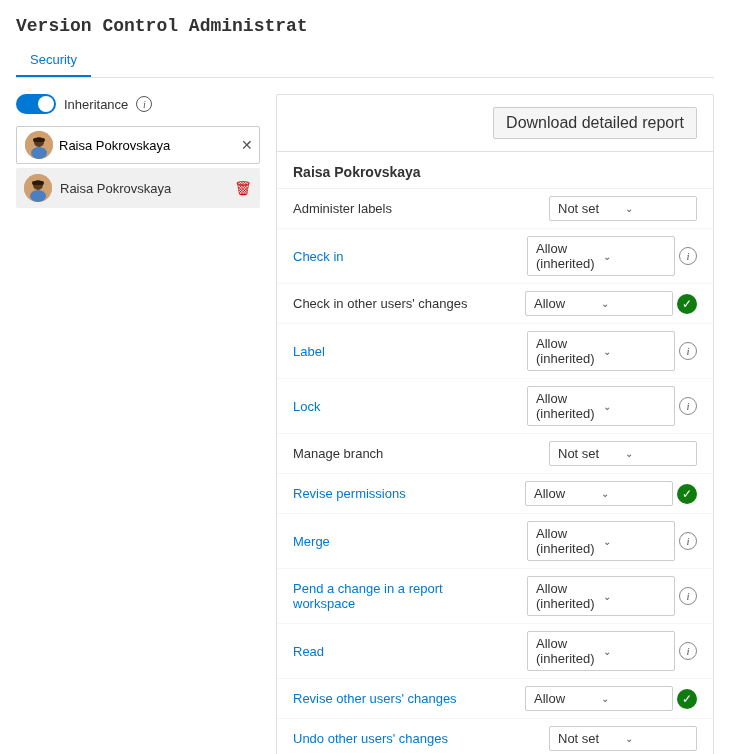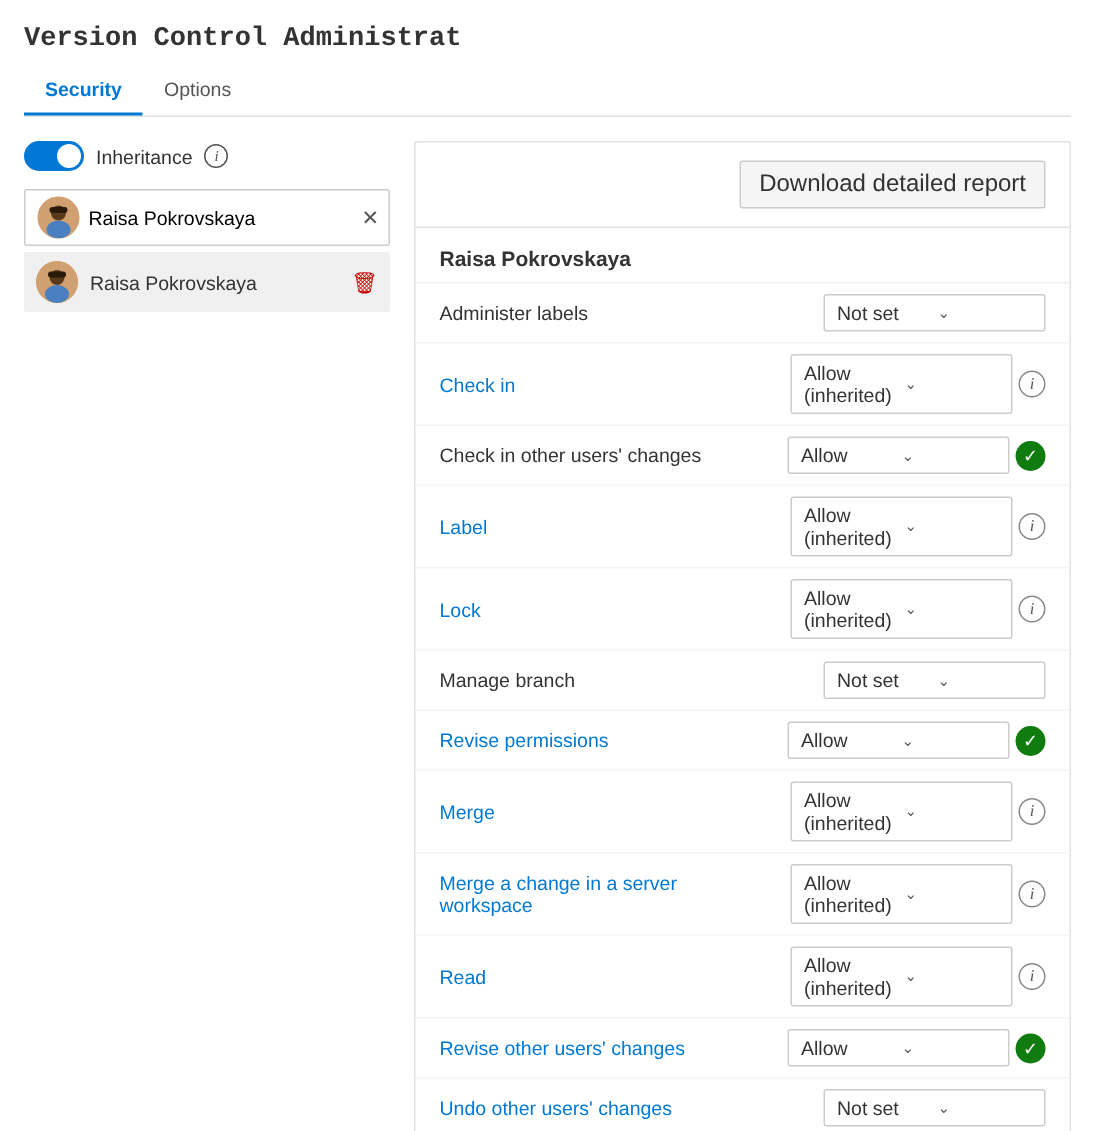--- a/index.html
+++ b/index.html
@@ -2,21 +2,21 @@
 <html><head>
   <meta charset="utf-8">
   <style>
     * { box-sizing: border-box; margin: 0; padding: 0; }
     body { font-family: "Segoe UI", Arial, sans-serif; font-size: 13px; background: #fff; color: #333; width: 730px; }
 
     .page-header { padding: 16px 16px 0 16px; }
     .page-title { font-size: 18px; font-weight: 600; color: #333; margin-bottom: 8px; font-family: Liberation Mono, monospace; }
     .tab-bar { display: flex; gap: 0; border-bottom: 1px solid #e0e0e0; margin-bottom: 0; }
     .tab { padding: 8px 14px; font-size: 13px; cursor: pointer; color: #555; border-bottom: 2px solid transparent; }
-    .tab.active { color: #0078d4; border-bottom: 2px solid #0078d4; font-weight: 700; }
+    .tab.active { color: #0078d4; border-bottom: 2px solid #0078d4; font-weight: 400; }
 
     .main-content { display: flex; padding: 16px; gap: 0; }
 
     .left-panel { width: 260px; flex-shrink: 0; padding-right: 16px; }
     .inheritance-row { display: flex; align-items: center; gap: 8px; margin-bottom: 12px; }
     .toggle { display: inline-block; width: 40px; height: 20px; background: #0078d4; border-radius: 10px; position: relative; cursor: pointer; }
     .toggle-thumb { position: absolute; width: 16px; height: 16px; background: #fff; border-radius: 50%; top: 2px; right: 2px; }
     .inheritance-label { font-size: 13px; color: #333; }
     .info-icon { width: 16px; height: 16px; border-radius: 50%; border: 1px solid #555; display: inline-flex; align-items: center; justify-content: center; font-size: 10px; color: #555; cursor: pointer; font-style: italic; font-family: serif; }
 
@@ -49,21 +49,20 @@
     .status-check { background: #107c10; color: #fff; }
     .status-info { border: 1px solid #888; color: #555; font-style: italic; font-family: serif; font-size: 11px; border-radius: 50%; width: 18px; height: 18px; display: flex; align-items: center; justify-content: center; cursor: pointer; }
   </style>
 </head>
 <body>
 
 <div class="page-header">
   <div class="page-title">Version Control Administrat</div>
   <div class="tab-bar">
     <div class="tab active">Security</div>
-    <div class="tab">Options</div>
   </div>
 </div>
 
 <div class="main-content">
 
   <div class="left-panel">
     <div class="inheritance-row">
       <div class="toggle">
         <div class="toggle-thumb"></div>
       </div>
@@ -178,21 +177,21 @@
           <span class="perm-name">Merge</span>
           <div class="perm-control">
             <div class="dropdown">
               <span>Allow (inherited)</span>
               <span class="chevron">⌄</span>
             </div>
             <div class="status-info">i</div>
           </div>
         </div>
         <div class="perm-row">
-          <span class="perm-name">Merge a change in a server workspace</span>
+          <span class="perm-name">Pend a change in a report workspace</span>
           <div class="perm-control">
             <div class="dropdown">
               <span>Allow (inherited)</span>
               <span class="chevron">⌄</span>
             </div>
             <div class="status-info">i</div>
           </div>
         </div>
         <div class="perm-row">
           <span class="perm-name">Read</span>

